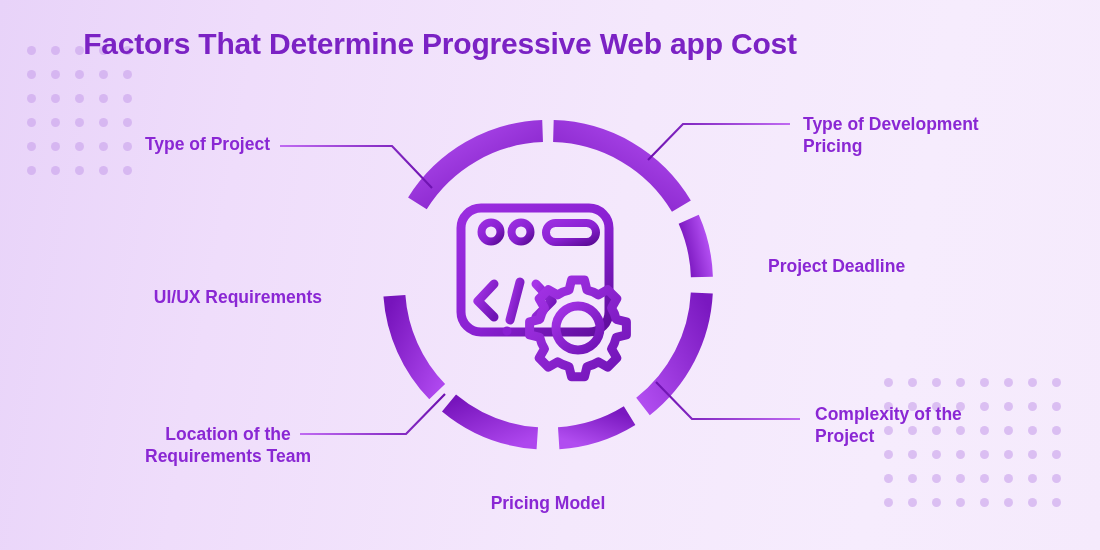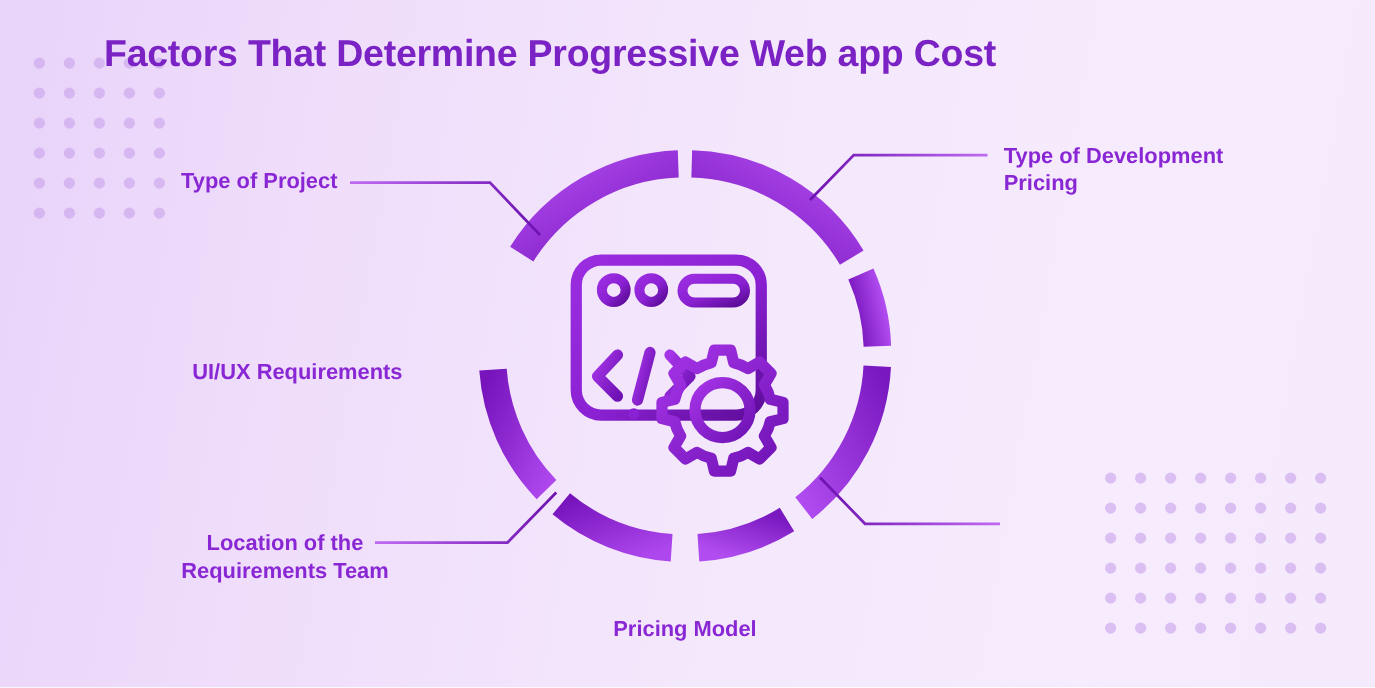--- a/index.html
+++ b/index.html
@@ -280,18 +280,21 @@
 
   <div class="label left-side" id="label-type-of-project">Type of Project</div>
 
   <div class="label left-side" id="label-uiux-requirements">UI/UX Requirements</div>
 
   <div class="label center" id="label-location-dev-team">Location of the
 Requirements Team</div>
 
   <div class="label center" id="label-pricing-model">Pricing Model</div>
 
-
+  <div class="label right-side" id="label-complexity-of-project">Complexity of the
+Project</div>
+
+  <div class="label right-side" id="label-project-deadline">Project Deadline</div>
 
   <div class="label right-side" id="label-type-of-dev-solution">Type of Development
 Pricing</div>
 
 </div>
 
 </body></html>

